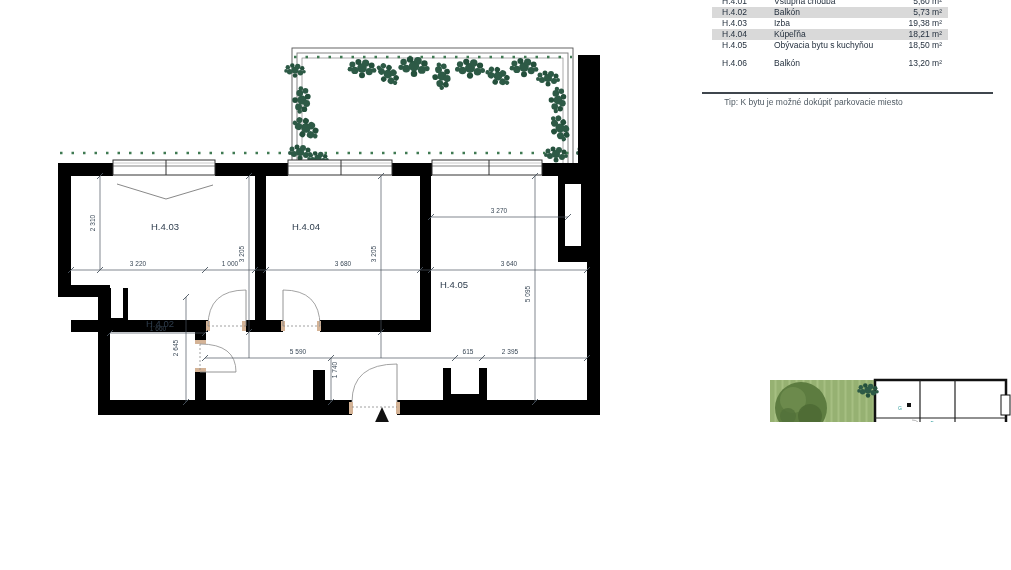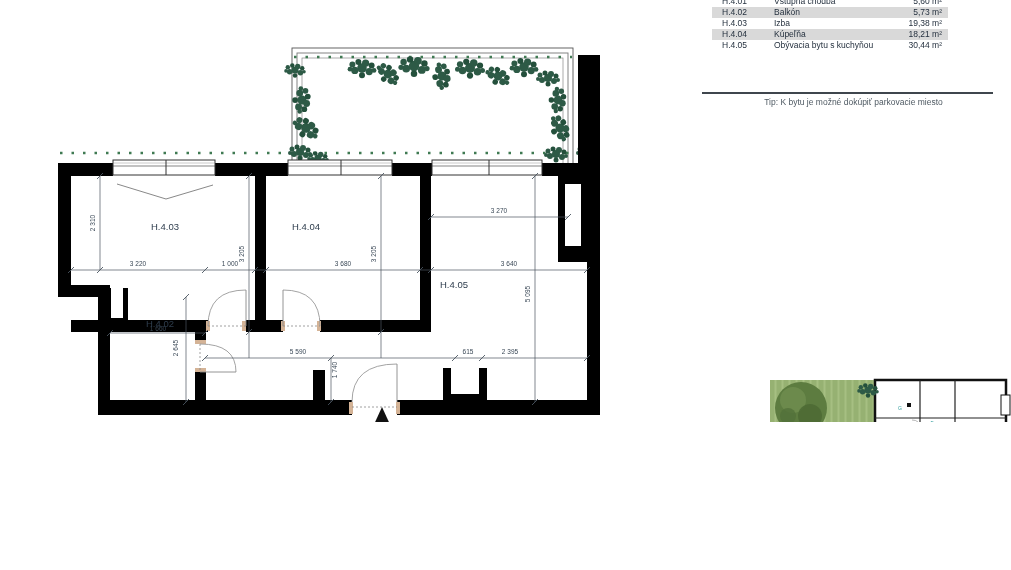--- a/index.html
+++ b/index.html
@@ -12,21 +12,21 @@
 
   
   .legend{position:absolute;left:712px;top:-4px;width:236px;font-size:8.5px;color:#25313f;}
   .lrow{display:flex;align-items:center;height:11px;line-height:11px;}
   .lrow.shaded{background:#d9d9d9;}
   .lrow.gap{margin-top:7px;}
   .lcode{width:52px;padding-left:10px;flex:none;}
   .lname{flex:1;}
   .larea{width:60px;text-align:right;padding-right:6px;flex:none;}
   .legend-divider{position:absolute;left:702px;top:92px;width:291px;height:2px;background:#3f464d;}
-  .legend-tip{position:absolute;left:708px;top:97px;width:291px;text-align:center;
+  .legend-tip{position:absolute;left:668px;top:97px;width:291px;text-align:center;
               font-size:8.5px;color:#4f5a63;}
 </style>
 </head>
 <body>
 
 <div class="page">
 
   <div class="legend">
     <div class="lrow">
       <span class="lcode">H.4.01</span>
@@ -44,21 +44,26 @@
       <span class="larea">19,38 m²</span>
     </div>
     <div class="lrow shaded">
       <span class="lcode">H.4.04</span>
       <span class="lname">Kúpeľňa</span>
       <span class="larea">18,21 m²</span>
     </div>
     <div class="lrow">
       <span class="lcode">H.4.05</span>
       <span class="lname">Obývacia bytu s kuchyňou</span>
-      <span class="larea">30,44 m²</span>
+      <span class="larea">18,50 m²</span>
+    </div>
+    <div class="lrow gap">
+      <span class="lcode">H.4.06</span>
+      <span class="lname">Balkón</span>
+      <span class="larea">13,20 m²</span>
     </div>
   </div>
   <div class="legend-divider"></div>
   <div class="legend-tip">Tip:  K bytu je možné dokúpiť parkovacie miesto</div>
 
   <svg class="plan-svg" viewBox="0 0 1011 570" xmlns="http://www.w3.org/2000/svg">
     <defs>
       <pattern id="grass" width="7" height="7" patternUnits="userSpaceOnUse">
         <rect width="7" height="7" fill="#96b172"></rect>
         <rect x="4.5" width="2" height="7" fill="#a6bf82"></rect>

